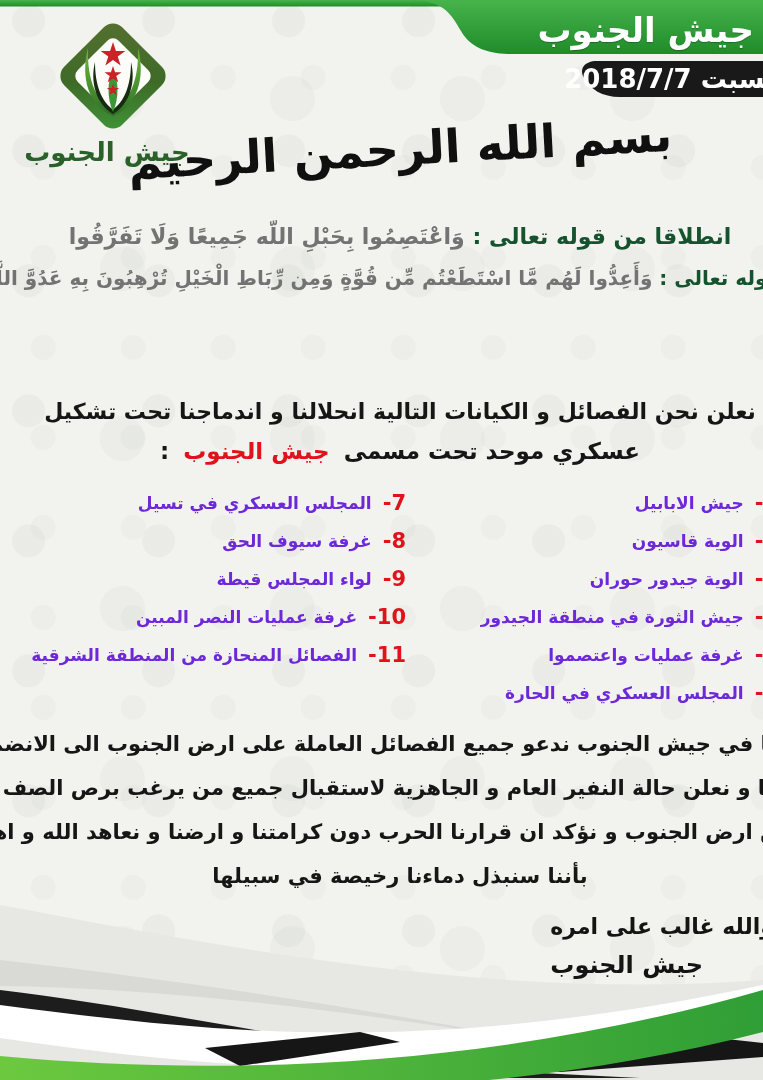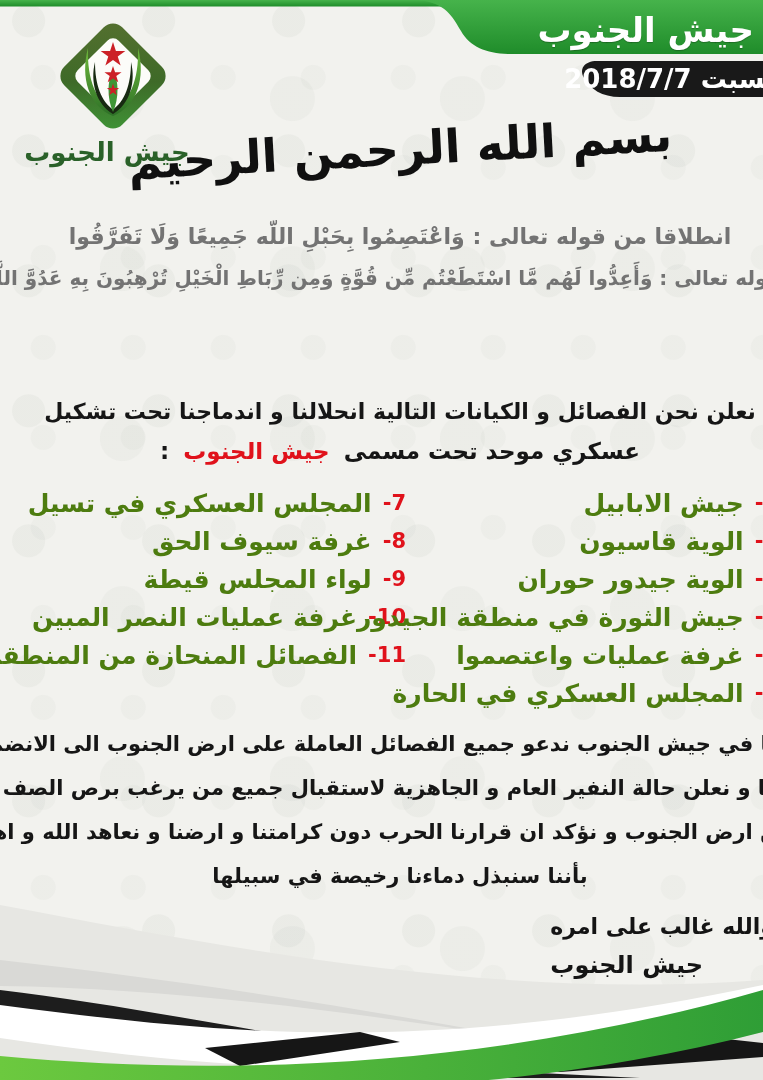--- a/index.html
+++ b/index.html
@@ -45,21 +45,21 @@
   .bismillah{
     top:122px;left:0;width:100%;text-align:center;
     font-size:46px;color:#101010;direction:rtl;
     transform:rotate(-3deg);
   }
 
   
   .quote{left:0;width:100%;text-align:center;direction:rtl;white-space:nowrap;}
   .quote-1{top:224px;font-size:22px;}
   .quote-2{top:266px;font-size:20px;}
-  .q-label{color:#737373;}
+  .q-label{color:#14532d;}
   .q-verse{color:#737373;}
 
   
   .para-1{
     top:306px;left:12px;right:12px;text-align:center;direction:rtl;
     font-size:22px;line-height:45px;color:#161616;
   }
   .declaration{
     top:399px;left:0;width:100%;text-align:center;direction:rtl;
     font-size:22px;color:#161616;white-space:nowrap;
@@ -71,21 +71,21 @@
   .formation span{margin:0 3px;}
   .red{color:#e0121b;}
 
   
   .factions{top:484px;left:34px;right:22px;display:flex;flex-direction:row-reverse;}
   .f-col{width:50%;display:flex;flex-direction:column;}
   .faction-item{
     display:flex;justify-content:flex-end;align-items:center;
     height:38px;gap:11px;direction:ltr;
   }
-  .f-name{font-size:25px;color:#4d7c0f;direction:rtl;white-space:nowrap;}
+  .f-name{font-size:17px;color:#6d28d9;direction:rtl;white-space:nowrap;}
   .f-num{font-size:21px;color:#e0121b;direction:ltr;display:inline-flex;}
 
   
   .closing{top:722px;left:8px;right:8px;text-align:center;direction:rtl;}
   .closing-line{font-size:21px;line-height:44px;color:#161616;white-space:nowrap;}
 
   
   .signature{top:914px;right:26px;text-align:left;direction:rtl;color:#141414;}
   .sig-motto{font-size:22px;margin-bottom:12px;white-space:nowrap;}
   .sig-name{font-size:24px;white-space:nowrap;}

